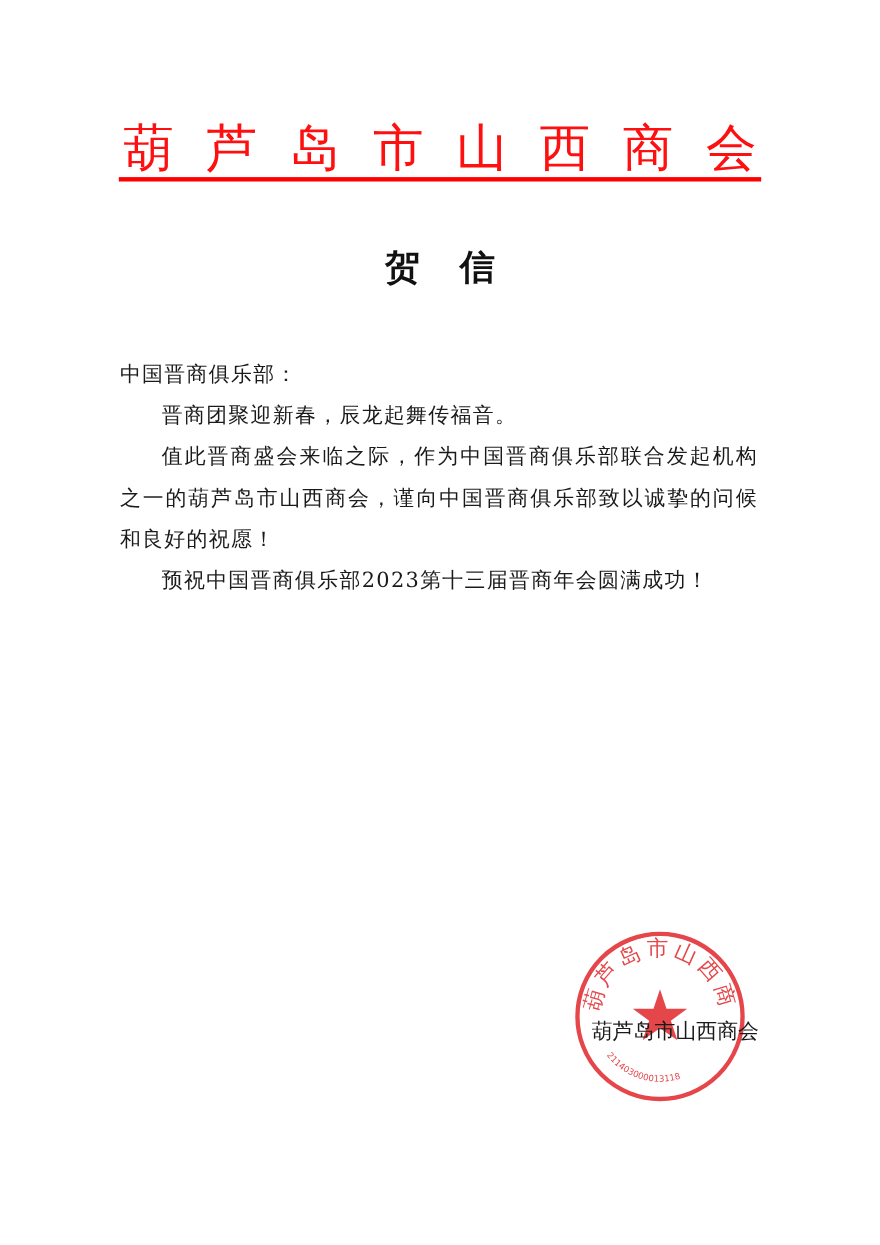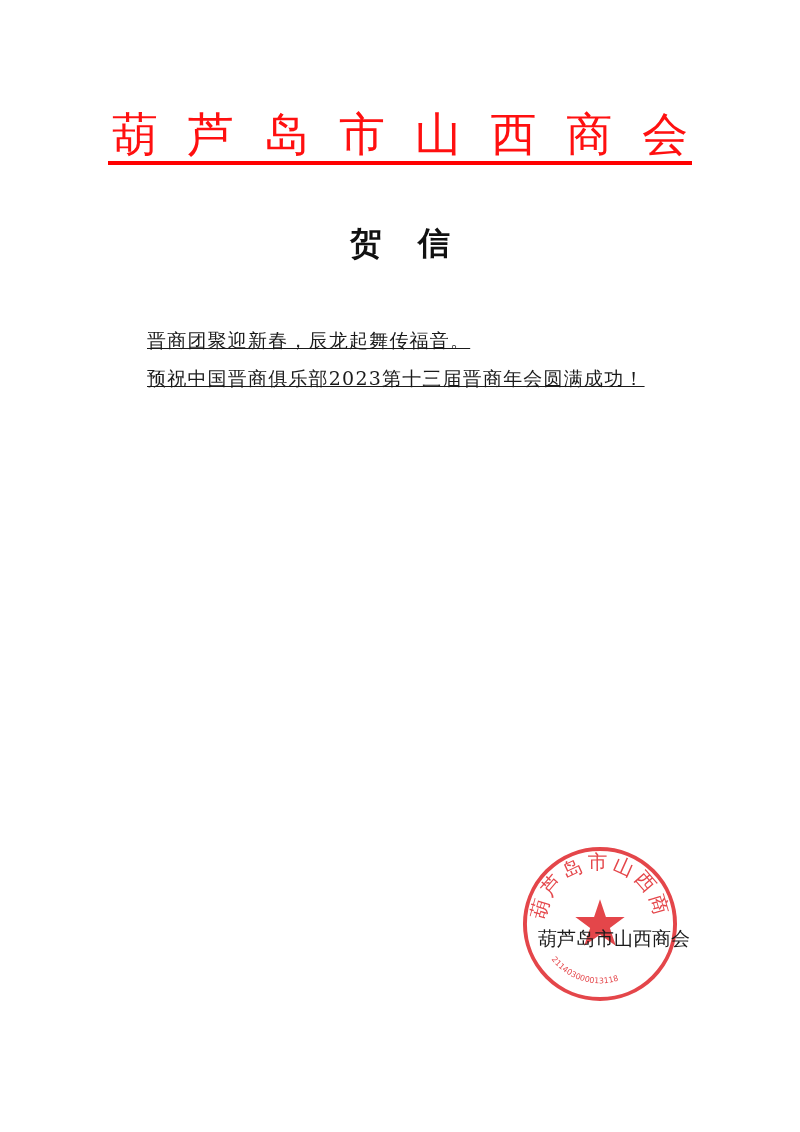--- a/index.html
+++ b/index.html
@@ -7,21 +7,21 @@
          font-family: "DejaVu Serif", "Liberation Serif", serif; color: #1a1a1a; }
   .header-title { position: absolute; left: 108px; top: 104px; width: 584px; display: flex; justify-content: space-between;
                   font-size: 46px; color: #ff1010; font-family: "DejaVu Serif", serif; line-height: 60px; }
   .header-title span { display: inline-block; width: 54px; text-align: center; }
   .header-rule { position: absolute; left: 108px; top: 161px; width: 584px; height: 4px; background: #ff0000; }
   .doc-title { position: absolute; left: 0; width: 800px; top: 222px; text-align: center; font-size: 32px; font-weight: bold;
                letter-spacing: 36px; text-indent: 36px; font-family: Liberation Mono, monospace; color: #111; }
   .body { position: absolute; left: 109px; top: 322px; width: 580px; font-size: 19px; line-height: 37.5px;
           font-family: "DejaVu Serif", "Liberation Serif", serif; letter-spacing: 1.2px; text-align: justify; }
   .body p { margin: 0; }
-  .body p.indent { text-indent: 38px; text-decoration: underline; }
+  .body p.indent { text-indent: 38px; }
   .sign { position: absolute; right: 110px; top: 920px; text-align: right; font-size: 19px; line-height: 37px;
           font-family: "DejaVu Serif", serif; z-index: 2; }
   .stamp { position: absolute; left: 521px; top: 845px; width: 158px; height: 158px; z-index: 1; opacity: 0.85; }
 </style>
 </head>
 <body>
 
 <div class="header-title">
   <span>葫</span>
   <span>芦</span>
@@ -30,21 +30,23 @@
   <span>山</span>
   <span>西</span>
   <span>商</span>
   <span>会</span>
 </div>
 <div class="header-rule"></div>
 
 <div class="doc-title">贺信</div>
 
 <div class="body">
+  <p>中国晋商俱乐部：</p>
   <p class="indent">晋商团聚迎新春，辰龙起舞传福音。</p>
+  <p class="indent">值此晋商盛会来临之际，作为中国晋商俱乐部联合发起机构之一的葫芦岛市山西商会，谨向中国晋商俱乐部致以诚挚的问候和良好的祝愿！</p>
   <p class="indent">预祝中国晋商俱乐部2023第十三届晋商年会圆满成功！</p>
 </div>
 
 <svg class="stamp" viewBox="0 0 160 160">
   <defs>
     <path id="ringPath" d="M 80 80 m -56 0 a 56 56 0 1 1 112 0"></path>
     <path id="codePath" d="M 22 100 A 62 62 0 0 0 138 100"></path>
   </defs>
   <circle cx="80" cy="80" r="76" fill="none" stroke="#e0262b" stroke-width="4"></circle>
   <text font-size="20" fill="#e0262b" font-family="DejaVu Serif, serif" letter-spacing="4">

